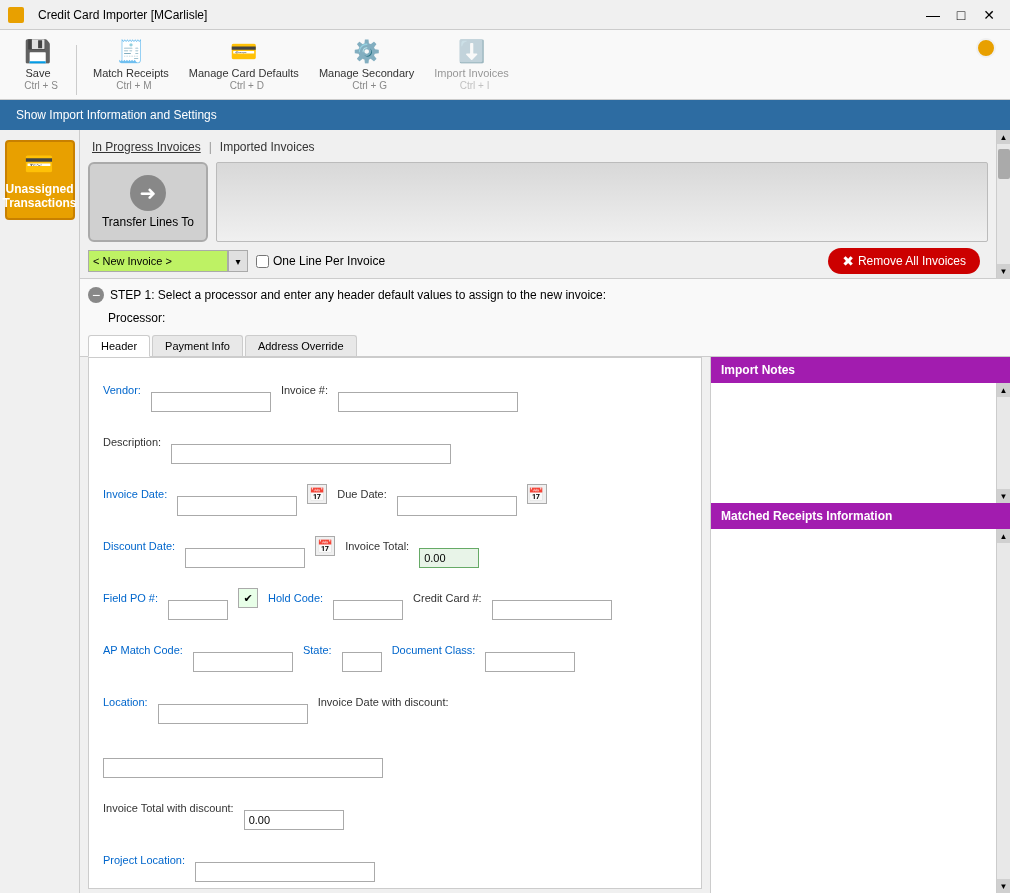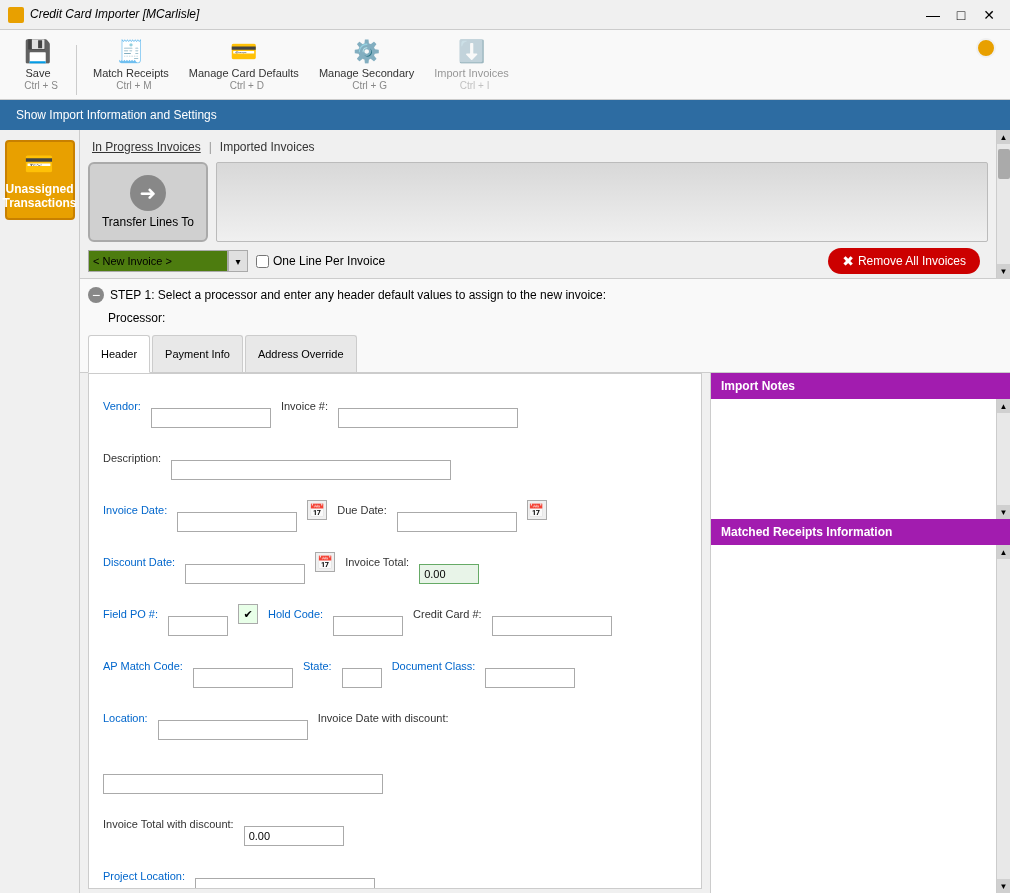--- a/index.html
+++ b/index.html
@@ -8,21 +8,21 @@
     
     .title-bar {
       background: #f0f0f0;
       height: 30px;
       display: flex;
       align-items: center;
       padding: 0 8px;
       border-bottom: 1px solid #ccc;
       justify-content: space-between;
     }
-    .title-bar-left { display: flex; align-items: flex-start; gap: 6px; font-style: italic; }
+    .title-bar-left { display: flex; align-items: center; gap: 14px; }
     .title-bar-icon { width: 16px; height: 16px; background: #e8a000; border-radius: 2px; }
     .title-bar-title { font-size: 12px; color: #000; }
     .title-bar-controls { display: flex; gap: 2px; }
     .title-bar-btn { width: 26px; height: 22px; border: none; background: transparent; cursor: pointer; font-size: 14px; display: flex; align-items: center; justify-content: center; }
 
     
     .toolbar {
       background: #f9f9f9;
       border-bottom: 1px solid #ccc;
       padding: 4px 8px;
@@ -261,21 +261,21 @@
 
     
     .form-tabs {
       display: flex;
       gap: 2px;
       padding: 4px 8px 0 8px;
       background: #f9f9f9;
       border-bottom: 1px solid #ccc;
     }
     .form-tab {
-      padding: 12px 12px;
+      padding: 4px 12px;
       border: 1px solid #ccc;
       border-bottom: none;
       background: #e8e8e8;
       cursor: pointer;
       font-size: 11px;
       border-radius: 3px 3px 0 0;
     }
     .form-tab.active {
       background: white;
       border-bottom: 1px solid white;
@@ -503,21 +503,21 @@
           <button class="transfer-btn">
             <div class="transfer-btn-icon">➜</div>
             <span>Transfer Lines To</span>
           </button>
           <div class="invoice-list-area"></div>
         </div>
 
         <div style="display:flex; align-items:center; justify-content:space-between; margin-top:6px; margin-bottom:4px;">
           <div class="new-invoice-row">
             <div class="new-invoice-select-wrap">
-              <div class="new-invoice-select" style="display:flex;align-items:center;font-size:11px;padding:2px 4px;border:1px solid #aaa;background:#4d7c0f;width:140px;height:22px;">&lt; New Invoice &gt;</div>
+              <div class="new-invoice-select" style="display:flex;align-items:center;font-size:11px;padding:2px 4px;border:1px solid #aaa;background:#bef264;width:140px;height:22px;">&lt; New Invoice &gt;</div>
               <div class="new-invoice-dropdown">▾</div>
             </div>
             <label class="one-line-check">
               <input type="checkbox" style="">
               <span>One Line Per Invoice</span>
             </label>
           </div>
           <button class="remove-all-btn">
             <span style="font-size:14px;">✖</span>
             <span>Remove All Invoices</span>

